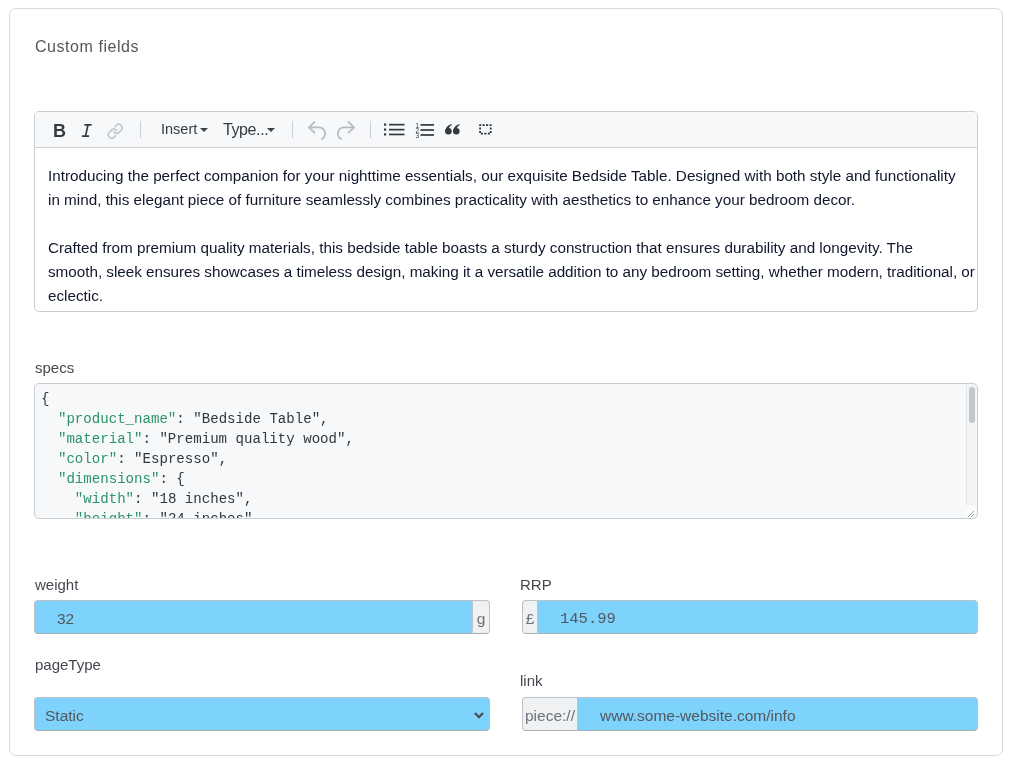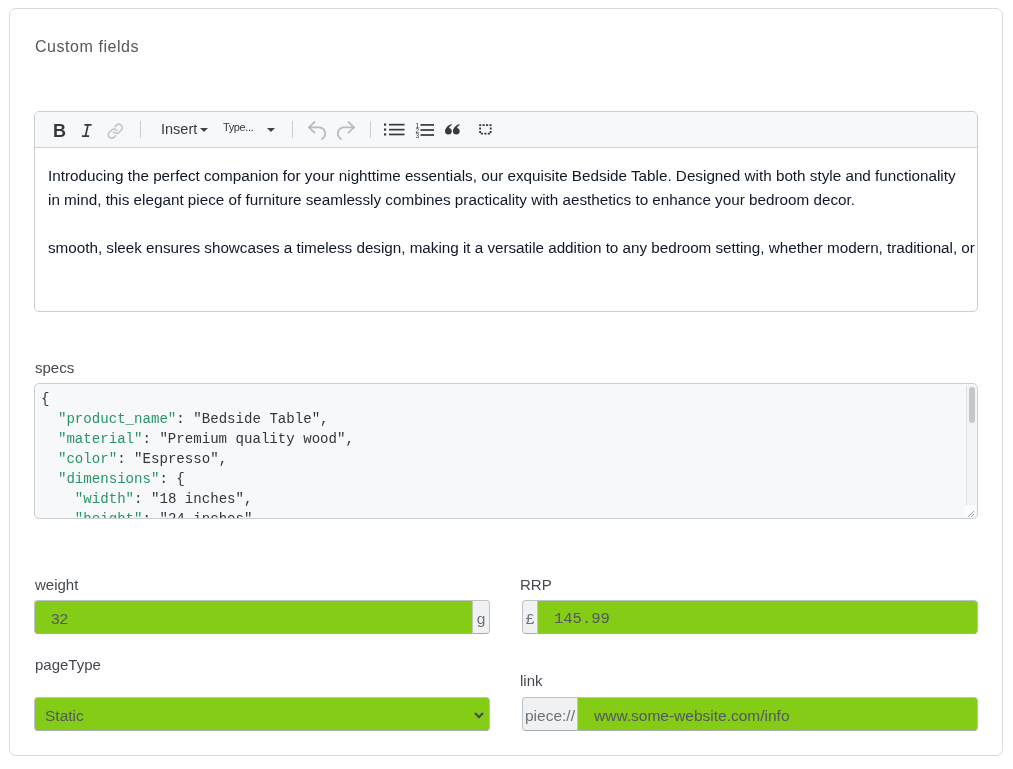--- a/index.html
+++ b/index.html
@@ -22,22 +22,22 @@
   .pgap { height:24px; }
   
   .codebox { left:34px; top:383px; width:944px; height:136px; border:1px solid #c9ced3; border-radius:5px;
              background:#f7f8f9; overflow:hidden; }
   .code { position:absolute; left:6px; top:5px; font-family:"Liberation Mono",monospace; font-size:14.1px; line-height:20px; color:#32373c; white-space:pre; }
   .k { color:#2b9467; }
   .sbtrack { position:absolute; right:1px; top:1px; width:10px; height:121px; background:#f2f3f4; border-left:1px solid #e3e5e7; }
   .sbthumb { position:absolute; right:2.5px; top:3px; width:6px; height:36px; border-radius:3px; background:#c4c7ca; }
   .sbcorner { position:absolute; right:1px; bottom:1px; width:11px; height:12px; background:#fafbfb; }
   
-  .input { position:absolute; height:34px; border:1px solid #bcc2c8; border-bottom-color:#a9aeb4; border-radius:4px; background:#84cc16;
-           font-size:15.5px; color:#53585e; line-height:36px; padding:0 16px; }
+  .input { position:absolute; height:34px; border:1px solid #bcc2c8; border-bottom-color:#a9aeb4; border-radius:4px; background:#7dd3fc;
+           font-size:15.5px; color:#53585e; line-height:36px; padding:0 22px; }
   .addon { position:absolute; height:34px; border:1px solid #bcc2c8; border-bottom-color:#a9aeb4; background:#eff1f2;
            font-size:15.5px; color:#6d7378; line-height:36px; text-align:center; }
 </style>
 </head>
 <body>
 <div class="card"></div>
 <div class="abs title">Custom fields</div>
 <div class="abs lbl" style="left:35px; top:84px;margin-top:32px;">additionalInfo</div>
 
 <div class="abs edbox">
@@ -46,21 +46,21 @@
     <svg class="tb" style="left:45.5px; top:12px;" width="11" height="13" viewBox="0 0 11 13" fill="none" stroke="#343a40" stroke-width="1.7">
         <path d="M3.4 0.85 H10.6 M0.9 12.15 H8.1 M7 0.85 L4.5 12.15"></path>
       </svg>
     <svg class="tb" style="left:72px; top:10.5px;" width="16.5" height="16.5" viewBox="0 0 24 24" fill="none" stroke="#c3c8cc" stroke-width="2.4" stroke-linecap="round" stroke-linejoin="round">
       <path d="M10 13a5 5 0 0 0 7.54.54l3-3a5 5 0 0 0-7.07-7.07l-1.72 1.71"></path>
       <path d="M14 11a5 5 0 0 0-7.54-.54l-3 3a5 5 0 0 0 7.07 7.07l1.71-1.71"></path>
     </svg>
     <div class="sep" style="left:105px;"></div>
     <div class="tb" style="left:126px; top:9.5px; font-size:14.5px;">Insert</div>
     <div class="caret" style="left:165px; top:16px;"></div>
-    <div class="tb" style="left:188px; top:9.5px; font-size:11px; letter-spacing:-.4px;">Type...</div>
+    <div class="tb" style="left:188px; top:9.5px; font-size:16px; letter-spacing:-.4px;">Type...</div>
     <div class="caret" style="left:232px; top:16px;"></div>
     <div class="sep" style="left:257px;"></div>
     <svg class="tb" style="left:272px; top:9px;" width="21" height="20" viewBox="0 0 21 20" fill="none" stroke="#b6bcc2" stroke-width="1.8" stroke-linecap="round" stroke-linejoin="round">
       <path d="M7.5 1 2 6.3 7.5 11.6"></path>
         <path d="M2 6.3 H12.4 a6.3 6.3 0 0 1 2.6 11.7"></path>
     </svg>
     <svg class="tb" style="left:299.5px; top:9px;" width="21" height="20" viewBox="0 0 21 20" fill="none" stroke="#b6bcc2" stroke-width="1.8" stroke-linecap="round" stroke-linejoin="round">
       <path d="M13.5 1 19 6.3 13.5 11.6"></path>
         <path d="M19 6.3 H8.6 a6.3 6.3 0 0 0 -2.6 11.7"></path>
     </svg>
@@ -96,21 +96,23 @@
       </g>
     </svg>
     <svg class="tb" style="left:444px; top:12px;" width="13" height="11" viewBox="0 0 13 11">
       <rect x="1.1" y="1.1" width="10.6" height="8.6" fill="none" stroke="#33383d" stroke-width="1.8" stroke-dasharray="2.2 1.3" stroke-dashoffset="1.1"></rect>
     </svg>
   </div>
   <div class="edcontent">
     <div class="ln">Introducing the perfect companion for your nighttime essentials, our exquisite Bedside Table. Designed with both style and functionality</div>
     <div class="ln">in mind, this elegant piece of furniture seamlessly combines practicality with aesthetics to enhance your bedroom decor.</div>
     <div class="pgap"></div>
+    <div class="ln">Crafted from premium quality materials, this bedside table boasts a sturdy construction that ensures durability and longevity. The</div>
     <div class="ln" style="letter-spacing:-0.022px">smooth, sleek ensures showcases a timeless design, making it a versatile addition to any bedroom setting, whether modern, traditional, or</div>
+    <div class="ln">eclectic.</div>
   </div>
 </div>
 
 <div class="abs lbl" style="left:35px; top:359px;">specs</div>
 <div class="abs codebox">
   <div class="code">{
   <span class="k">"product_name"</span>: "Bedside Table",
   <span class="k">"material"</span>: "Premium quality wood",
   <span class="k">"color"</span>: "Espresso",
   <span class="k">"dimensions"</span>: {

